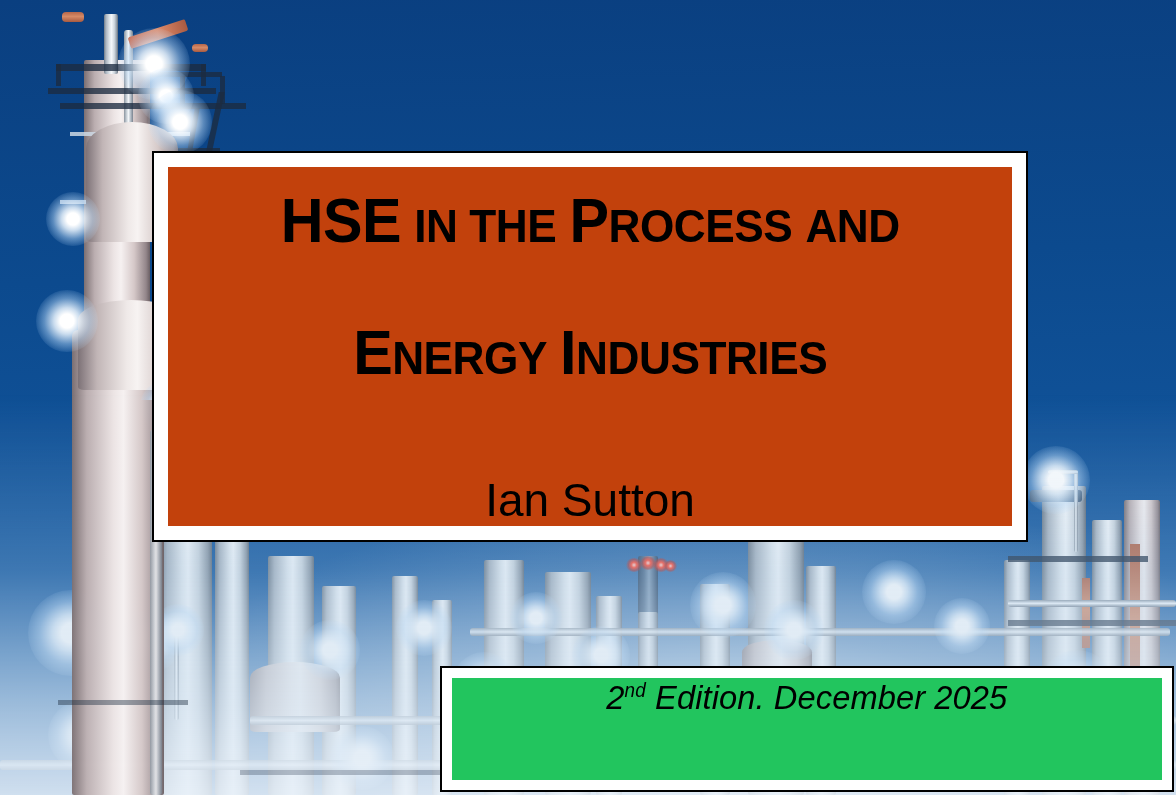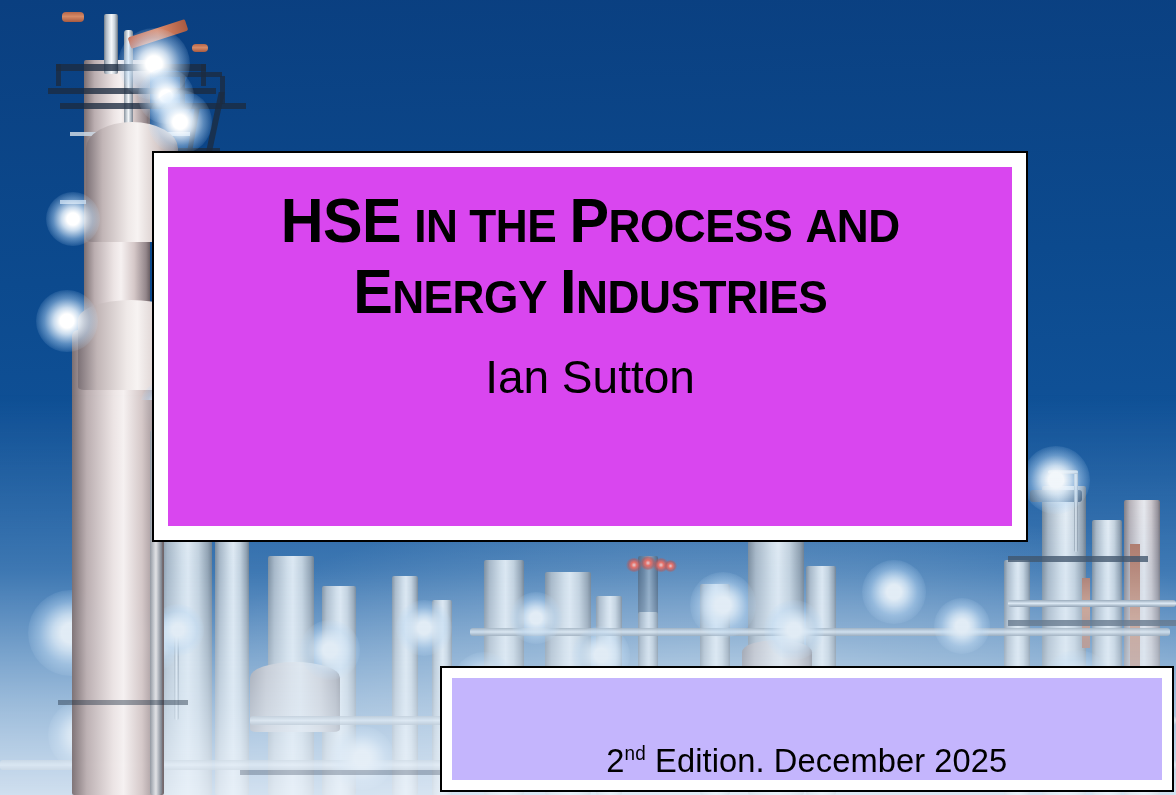--- a/index.html
+++ b/index.html
@@ -98,26 +98,26 @@
     width: 876px;
     height: 391px;
     box-sizing: border-box;
     border: 2px solid #000000;
     background: #ffffff;
     padding: 14px;
   }
   .title-inner {
     width: 100%;
     height: 100%;
-    background: #d946ef;
+    background: #c2410c;
     box-sizing: border-box;
     display: flex;
     flex-direction: column;
     align-items: center;
-    justify-content: flex-start;
+    justify-content: space-between;
     padding-top: 18px;
   }
   .title-line {
     color: #000000;
     font-family: "Liberation Sans", sans-serif;
     font-weight: bold;
     font-size: 63px;
     letter-spacing: -0.5px;
     line-height: 1.12;
     text-align: center;
@@ -149,24 +149,25 @@
     height: 126px;
     box-sizing: border-box;
     border: 2px solid #000000;
     background: #ffffff;
     padding: 10px;
   }
   .edition-inner {
     width: 100%;
     height: 100%;
     box-sizing: border-box;
-    background: #c4b5fd;
+    background: #22c55e;
     display: flex;
-    align-items: flex-end;
+    align-items: flex-start;
     justify-content: center;
+    font-style: italic;
   }
   .edition-text {
     color: #000000;
     font-family: "Liberation Sans", sans-serif;
     font-weight: normal;
     font-size: 34px;
     letter-spacing: 0.1px;
     transform: scaleX(0.96);
   }
   .edition-text sup {

